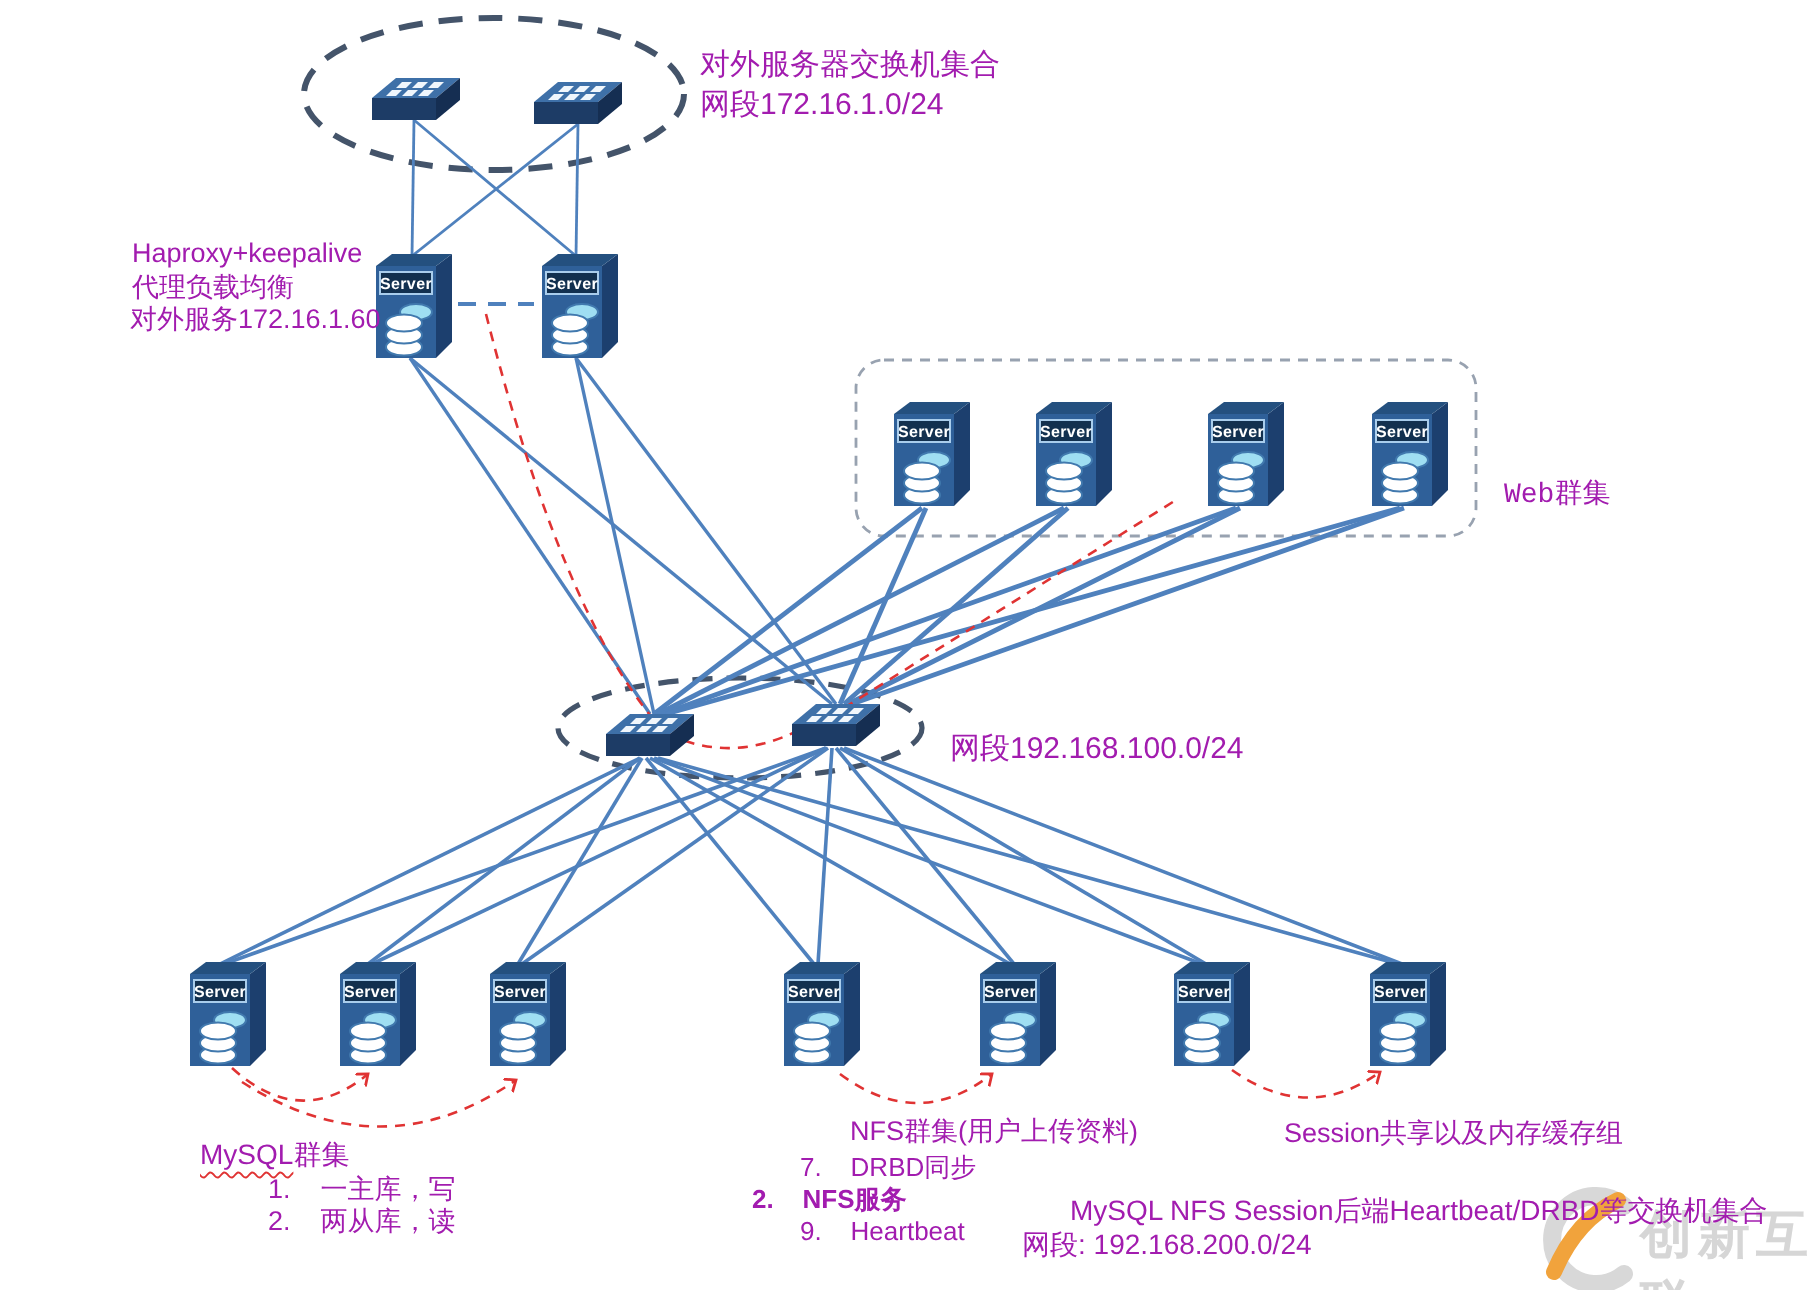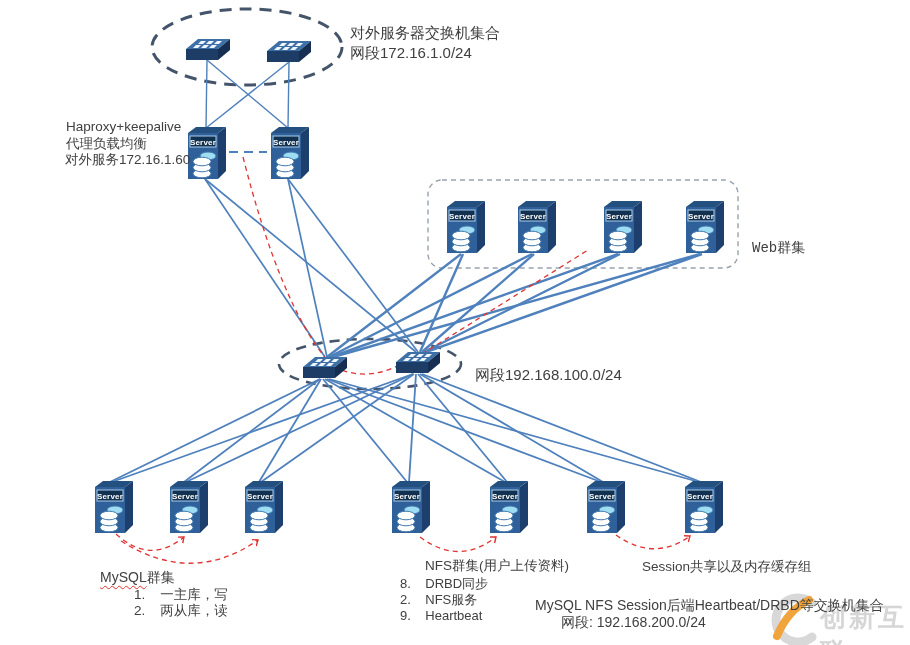--- a/index.html
+++ b/index.html
@@ -1,21 +1,21 @@
 <!DOCTYPE html>
 <html><head>
 <meta charset="utf-8">
 <style>
   html,body{margin:0;padding:0;background:#ffffff;}
   #stage{
     position:relative;width:910px;height:645px;background:#ffffff;overflow:hidden;
     font-family:"Liberation Sans",sans-serif;color:#1f1f1f;
   }
   #diagram-svg{position:absolute;left:0;top:0;}
-  .lbl{position:absolute;white-space:pre;color:#404040;line-height:1.25;}
+  .lbl{position:absolute;white-space:pre;color:#a21caf;line-height:1.25;}
   .f15{font-size:15px;}
   .f14{font-size:14px;}
   .f135{font-size:13.5px;margin-left:30px;}
   .f13{font-size:13px;}
   .wavy{text-decoration:underline wavy #e03333 1px;text-underline-offset:3px;}
   .srv-label{font-size:8px;font-weight:bold;fill:#ffffff;letter-spacing:.2px;}
   .watermark-text{
     position:absolute;left:820px;top:600px;font-size:26px;font-weight:bold;
     color:#d6d6d6;letter-spacing:3px;z-index:1;
   }
@@ -200,22 +200,22 @@
 
   <div class="lbl lblz f14" style="left:752px;top:240px;font-family:Liberation Mono, monospace;">Web群集</div>
 
   <div class="lbl lblz f15" style="left:475px;top:366px;">网段192.168.100.0/24</div>
 
   <div class="lbl lblz f14" style="left:100px;top:569px;"><span class="wavy">MySQL</span><span>群集</span></div>
   <div class="lbl lblz f135" style="left:104px;top:587px;">1.    一主库，写</div>
   <div class="lbl lblz f135" style="left:104px;top:603px;">2.    两从库，读</div>
 
   <div class="lbl lblz f135" style="left:395px;top:558px;">NFS群集(用户上传资料)</div>
-  <div class="lbl lblz f13" style="left:400px;top:576px;">8.    DRBD同步</div>
-  <div class="lbl lblz f13" style="left:400px;top:592px;">2.    NFS服务</div>
+  <div class="lbl lblz f13" style="left:400px;top:576px;">7.    DRBD同步</div>
+  <div class="lbl lblz f13" style="left:376px;top:592px;font-weight:bold;">2.    NFS服务</div>
   <div class="lbl lblz f13" style="left:400px;top:608px;">9.    Heartbeat</div>
 
   <div class="lbl lblz f14" style="left:535px;top:597px;">MySQL NFS Session后端Heartbeat/DRBD等交换机集合</div>
 
   <div class="lbl lblz f135" style="left:612px;top:559px;">Session共享以及内存缓存组</div>
-  <div class="lbl lblz f14" style="left:561px;top:614px;text-align:right;">网段: 192.168.200.0/24</div>
+  <div class="lbl lblz f14" style="left:511px;top:614px;text-align:right;">网段: 192.168.200.0/24</div>
 
 </div>
 
 </body></html>

